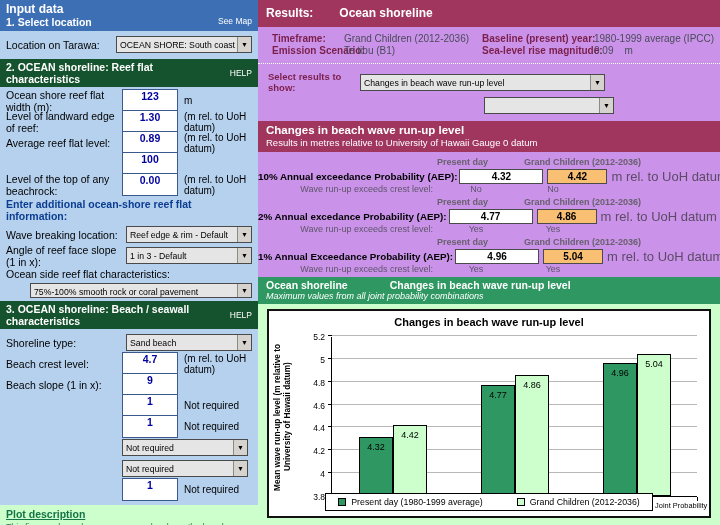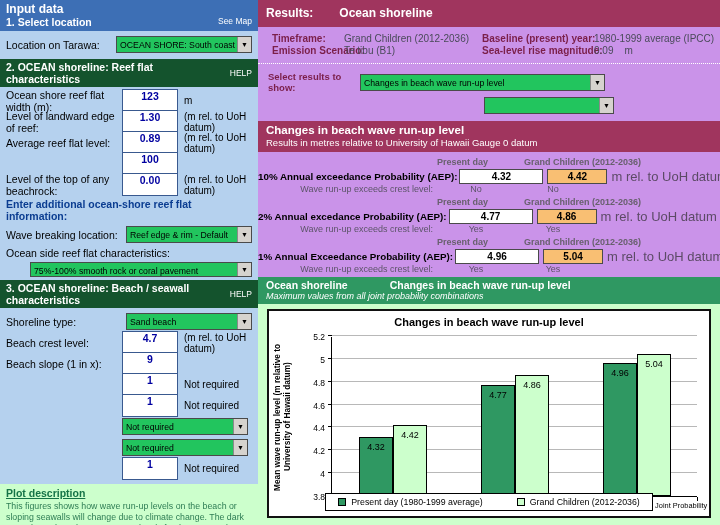--- a/index.html
+++ b/index.html
@@ -16,21 +16,21 @@
   .link-sm { font-size:8.5px; color:#fff; cursor:pointer; }
   .sec-hdr { background:#14532d; color:#fff; padding:2px 6px; display:flex; justify-content:space-between; align-items:center; }
   .sec-hdr .st { font-weight:bold; font-size:10.5px; }
 
   .row { display:flex; align-items:center; padding:0 6px; margin:2px 0; min-height:17px; }
   .row .lbl { flex:0 0 116px; font-size:10.5px; }
   .row .lbl-grow { flex:1; font-size:10.5px; }
   .input-box { flex:0 0 56px; height:23px; background:#fff; border:1px solid #39598f; color:#0000a0; font-weight:bold; text-align:center; font-size:10.5px; line-height:13px; }
   .unit { margin-left:6px; font-size:10px; }
 
-  .combo { height:17px; display:flex; background:#22c55e; border:1px solid #4a4a4a; }
+  .combo { height:17px; display:flex; background:#e5e5e5; border:1px solid #4a4a4a; }
   .combo-text { flex:1; font-size:8.7px; padding:3px 2px 0 3px; white-space:nowrap; overflow:hidden; }
   .combo-arrow { flex:0 0 14px; background:#d6d3ce; border-left:1px solid #8a8a8a; display:flex; align-items:center; justify-content:center; font-size:7px; color:#000; }
   .combo-126 { flex:0 0 126px; }
   .wide-combo { margin:2px 6px 3px 30px; }
   .subhead { color:#0b3d91; font-weight:bold; font-size:10.5px; padding:3px 6px 2px; }
   .lbl-line { padding:2px 6px 1px; font-size:10.5px; }
   .indent-combo-row { padding-left:122px; }
 
   .plot-desc { background:#ccffcc; padding:3px 6px; flex:1; margin-top:5px; }
   .pd-title { color:#157347; font-weight:bold; text-decoration:underline; font-size:10.5px; }
@@ -148,20 +148,27 @@
       <div class="input-box">0.00</div>
       <span class="unit">(m rel. to UoH datum)</span>
     </div>
 
     <div class="subhead">Enter additional ocean-shore reef flat information:</div>
 
     <div class="row">
       <span class="lbl-grow">Wave breaking location:</span>
       <div class="combo combo-126">
         <span class="combo-text">Reef edge &amp; rim - Default</span>
+        <span class="combo-arrow">▼</span>
+      </div>
+    </div>
+    <div class="row">
+      <span class="lbl-grow">Angle of reef face slope (1 in x):</span>
+      <div class="combo combo-126">
+        <span class="combo-text">1 in 3 - Default</span>
         <span class="combo-arrow">▼</span>
       </div>
     </div>
 
     <div class="lbl-line">Ocean side reef flat characteristics:</div>
     <div class="combo wide-combo">
       <span class="combo-text">75%-100% smooth rock or coral pavement</span>
       <span class="combo-arrow">▼</span>
     </div>
 

